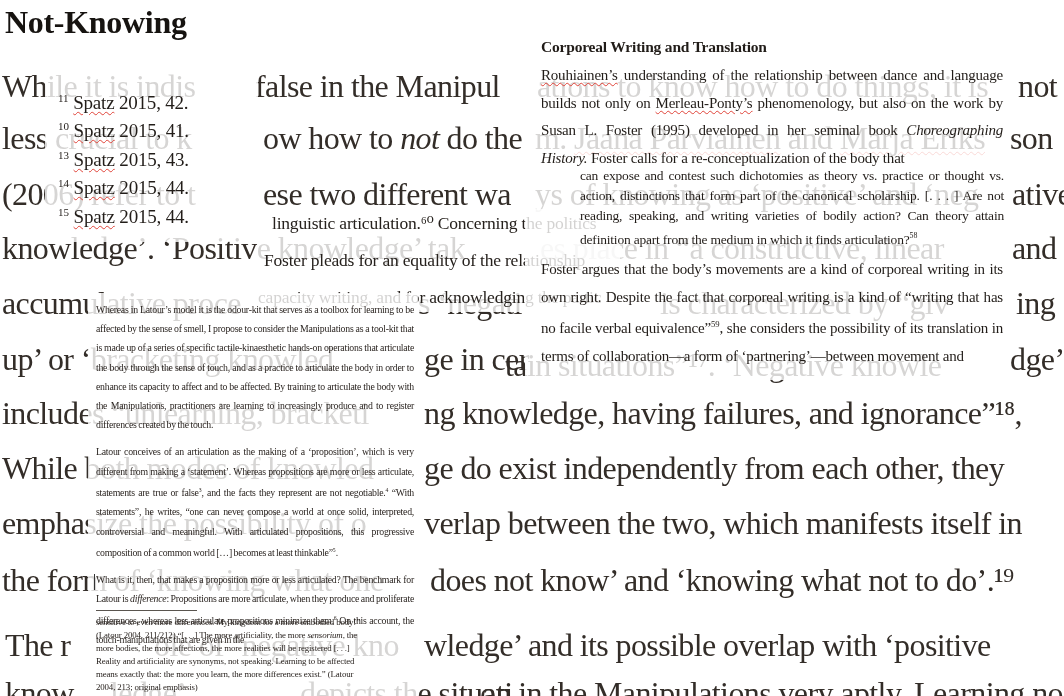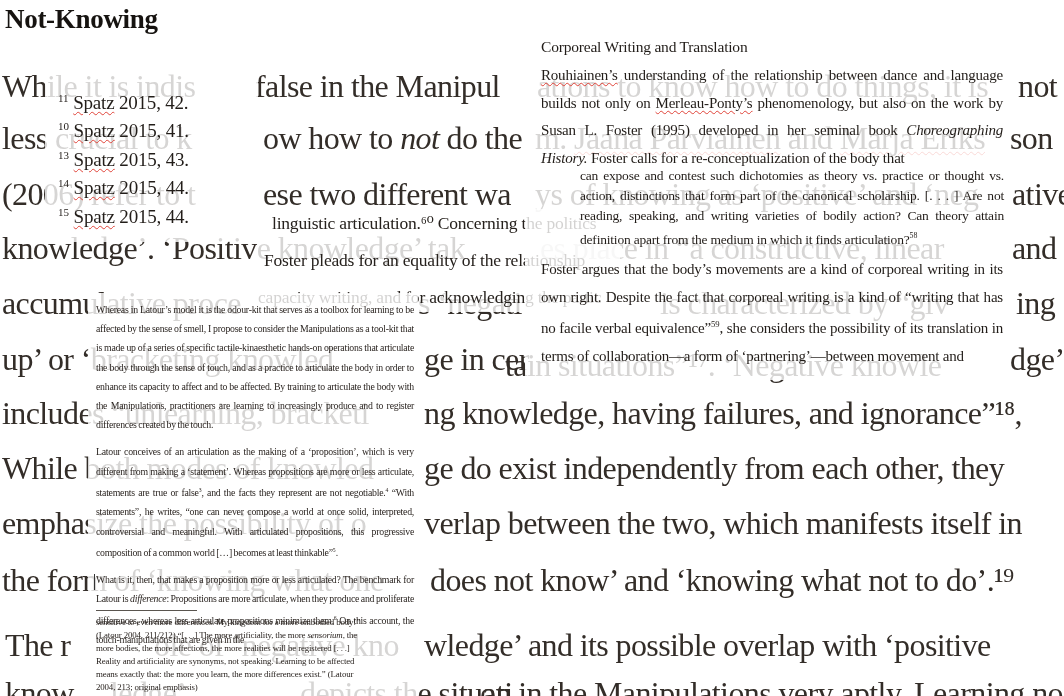--- a/index.html
+++ b/index.html
@@ -11,21 +11,21 @@
 
   
   .abs-line{position:absolute;left:0;width:100%;height:0;}
   .seg{position:absolute;top:0;white-space:nowrap;}
 
   .sq{text-decoration:underline;text-decoration-style:wavy;text-decoration-color:var(--sq);text-decoration-thickness:1px;text-underline-offset:2px;}
   .it{font-style:italic;}
   .sup{font-size:58%;vertical-align:super;letter-spacing:0;}
 
   
-  #doc-title{position:absolute;left:5px;top:4px;font-size:27px;font-weight:bold;color:#161310;letter-spacing:-0.3px;text-align:center;}
+  #doc-title{position:absolute;left:5px;top:4px;font-size:32px;font-weight:bold;color:#161310;letter-spacing:-0.3px;text-align:center;}
   #big-layer{position:absolute;left:0;top:0;width:1064px;height:696px;z-index:0;
     font-size:32px;color:var(--ink);letter-spacing:-0.6px;}
 
   
   #medium-panel{position:absolute;left:257px;top:209px;width:363px;height:103px;background:rgba(255,255,255,0.80);z-index:10;}
   #medium-layer{position:absolute;left:0;top:0;width:1064px;height:696px;z-index:11;
     font-size:17.5px;color:#26211d;letter-spacing:-0.2px;}
 
   
   #ms-panel{position:absolute;left:88px;top:293px;width:330px;height:403px;background:rgba(255,255,255,0.80);z-index:20;}
@@ -38,21 +38,21 @@
   #text-caret{position:absolute;left:94px;top:574px;width:1px;height:16px;background:#333;z-index:22;}
 
   
   #spatz-panel{position:absolute;left:45px;top:62px;width:213px;height:180px;background:rgba(255,255,255,0.80);z-index:30;}
   #spatz-layer{position:absolute;left:45px;top:62px;width:213px;height:180px;z-index:31;
     font-size:19px;color:#221d19;letter-spacing:-0.2px;}
 
   
   #article-panel{position:absolute;left:525px;top:0;width:482px;height:380px;background:rgba(255,255,255,0.80);z-index:40;}
   #article-layer{position:absolute;left:525px;top:0;width:482px;height:380px;z-index:41;color:var(--ink-page);}
-  #article-heading{position:absolute;left:16px;top:38px;font-size:15.5px;font-weight:normal;letter-spacing:-0.2px;}
+  #article-heading{position:absolute;left:16px;top:38px;font-size:15.5px;font-weight:bold;letter-spacing:-0.2px;}
   #article-para1{position:absolute;left:16px;top:62px;width:462px;font-size:15px;line-height:27.6px;text-align:justify;letter-spacing:-0.2px;}
   #article-quote{position:absolute;left:55px;top:166px;width:424px;font-size:13.5px;line-height:20px;text-align:justify;letter-spacing:-0.2px;}
   #article-para2{position:absolute;left:16px;top:256px;width:462px;font-size:15px;line-height:27.6px;text-align:justify;letter-spacing:-0.2px;}
 </style>
 </head>
 <body>
 
 <div id="stage">
 
   <div id="doc-title">Not-Knowing</div>

